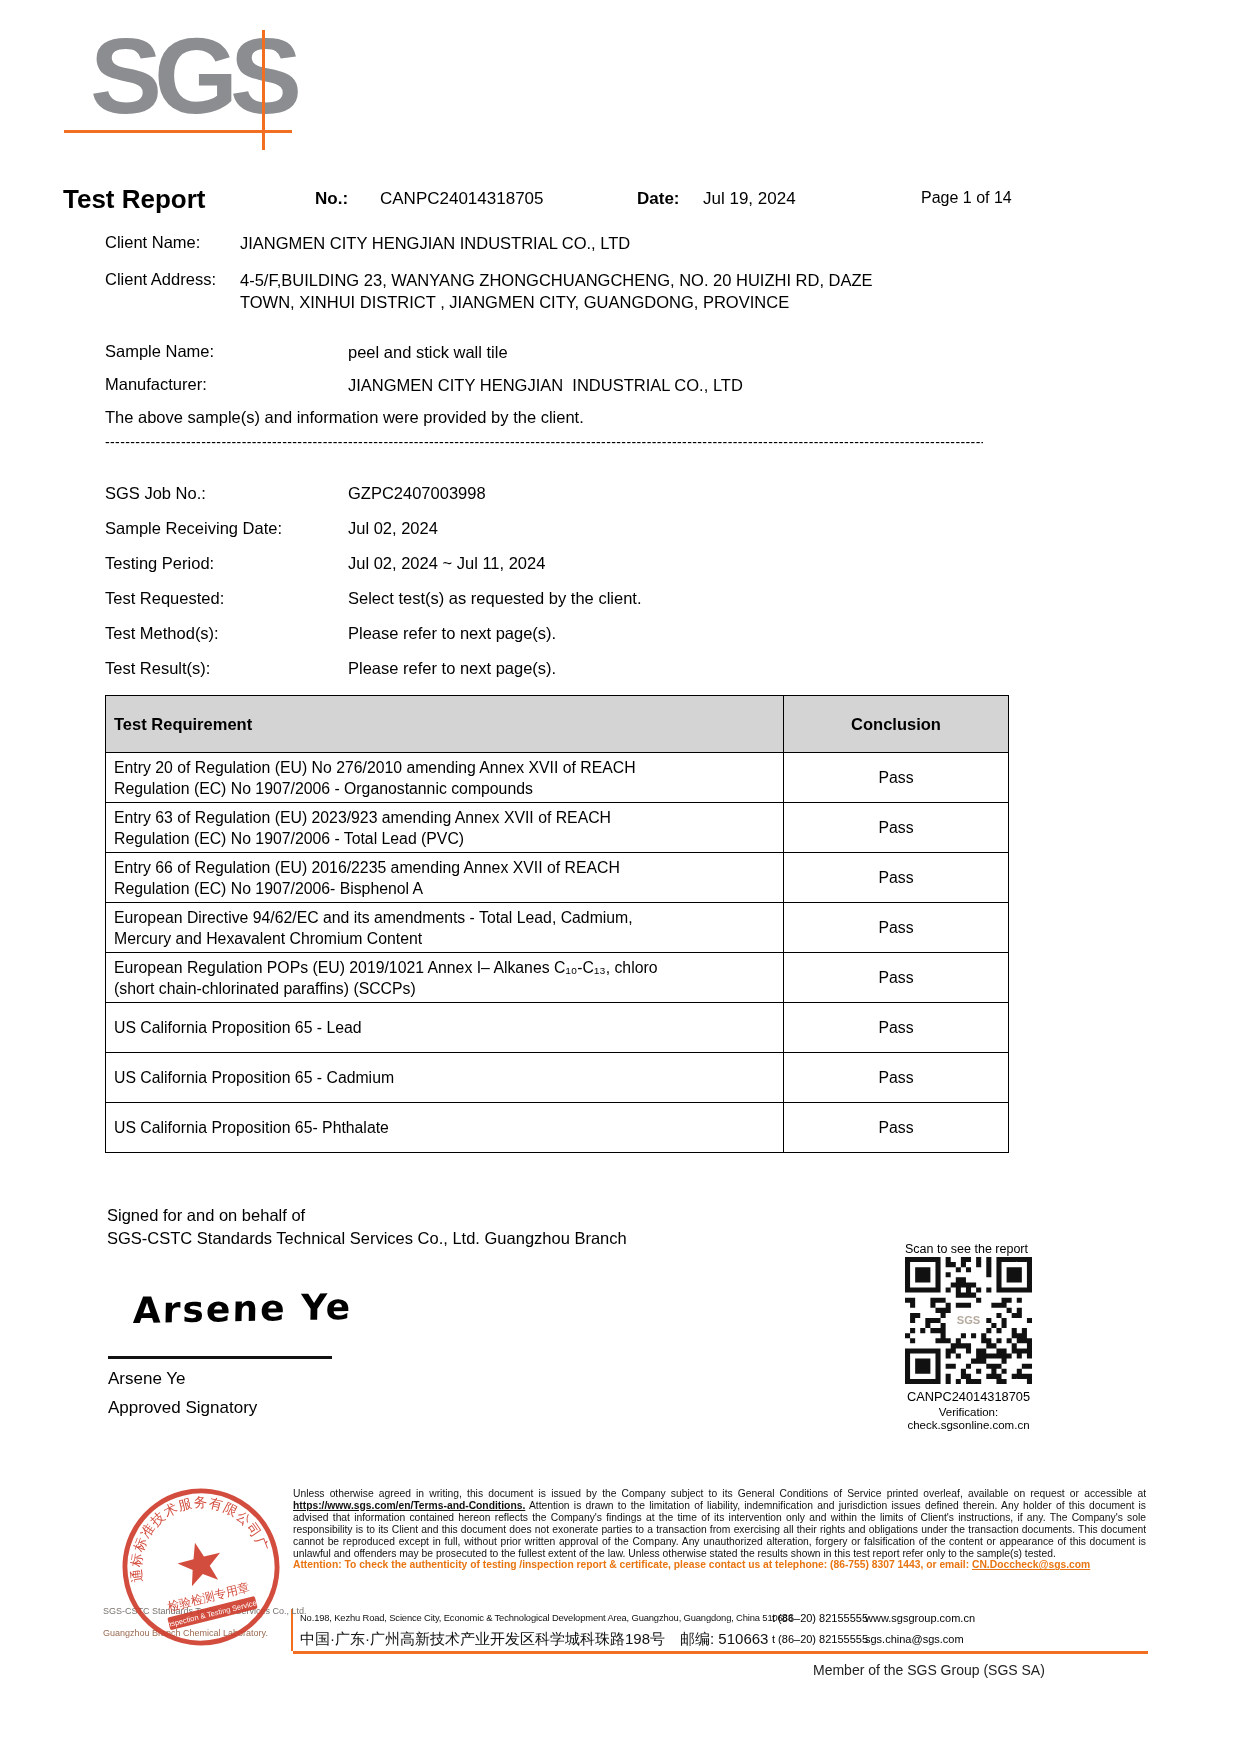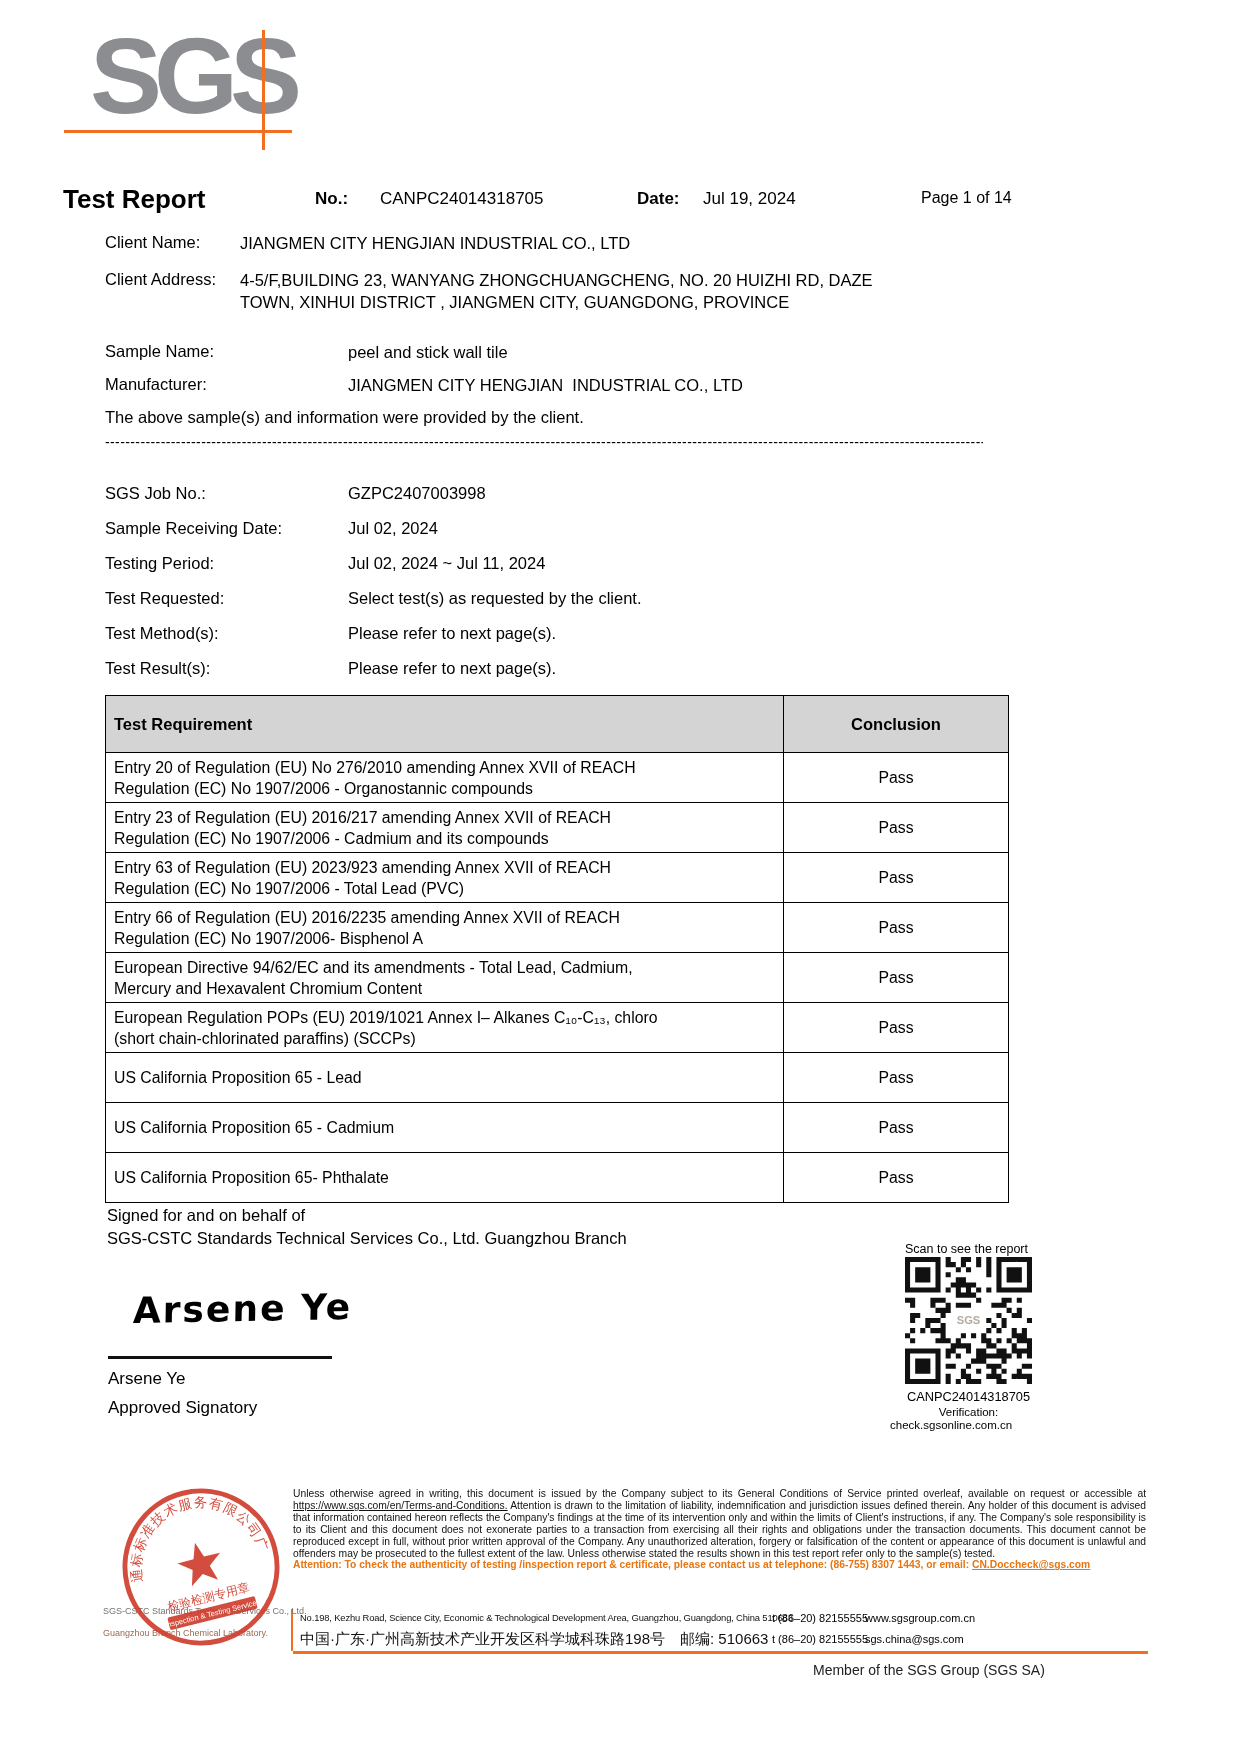--- a/index.html
+++ b/index.html
@@ -57,29 +57,29 @@
               font-family:"DejaVu Sans",sans-serif;transform:skewX(-2deg) rotate(-1deg);letter-spacing:2px;}
   .sig-line{left:108px;top:1356px;width:224px;height:3px;background:#111;}
   .sig-name{left:108px;top:1369px;font-size:17px;}
   .sig-role{left:108px;top:1398px;font-size:17px;}
 
   
   .qr-caption{left:905px;top:1242px;font-size:12.5px;}
   .qr{left:905px;top:1257px;}
   .qr-no{left:890px;top:1389px;width:157px;font-size:12.8px;text-align:center;}
   .qr-verif{left:890px;top:1406px;width:157px;font-size:11.5px;text-align:center;}
-  .qr-url{left:890px;top:1419px;width:157px;font-size:11.5px;text-align:left;}
+  .qr-url{left:890px;top:1419px;width:157px;font-size:11.5px;text-align:center;}
 
   
   .stamp{left:112px;top:1477px;z-index:3;}
   .left-line1{left:103px;top:1606px;font-size:9px;color:#77726e;white-space:nowrap;z-index:1;}
   .left-line2{left:103px;top:1628px;font-size:9px;color:#9a6a50;white-space:nowrap;z-index:1;}
   .fineprint{left:293px;top:1488px;width:853px;font-size:10.3px;line-height:11.9px;
              text-align:justify;color:#111;}
-  .fineprint .url{text-decoration:underline;}
+  .fineprint .url{text-decoration:underline;font-weight:bold;}
   .attention{color:#e87511;font-weight:bold;}
   .attention .email{text-decoration:underline;}
   .addr-vline{left:291px;top:1609px;width:2px;height:42px;background:#f26f21;}
   .addr-en{left:300px;top:1612px;font-size:9.4px;letter-spacing:-0.15px;white-space:nowrap;color:#111;}
   .addr-cn{left:300px;top:1630px;font-size:15px;white-space:nowrap;color:#111;}
   .phone1{left:772px;top:1612px;font-size:11px;}
   .phone2{left:772px;top:1633px;font-size:11px;}
   .web{left:865px;top:1612px;font-size:11px;}
   .email2{left:865px;top:1633px;font-size:11px;}
   .orange-rule{left:293px;top:1651px;width:855px;height:2.5px;background:#f26f21;}
@@ -159,25 +159,20 @@
       </tr>
     </thead>
     <tbody>
 
         <tr>
           <td class="req">Entry 20 of Regulation (EU) No 276/2010 amending Annex XVII of REACH
 Regulation (EC) No 1907/2006 - Organostannic compounds</td>
           <td class="con">Pass</td>
         </tr>
 
-        <tr>
-          <td class="req">Entry 23 of Regulation (EU) 2016/217 amending Annex XVII of REACH
-Regulation (EC) No 1907/2006 - Cadmium and its compounds</td>
-          <td class="con">Pass</td>
-        </tr>
 
         <tr>
           <td class="req">Entry 63 of Regulation (EU) 2023/923 amending Annex XVII of REACH
 Regulation (EC) No 1907/2006 - Total Lead (PVC)</td>
           <td class="con">Pass</td>
         </tr>
 
         <tr>
           <td class="req">Entry 66 of Regulation (EU) 2016/2235 amending Annex XVII of REACH
 Regulation (EC) No 1907/2006- Bisphenol A</td>

